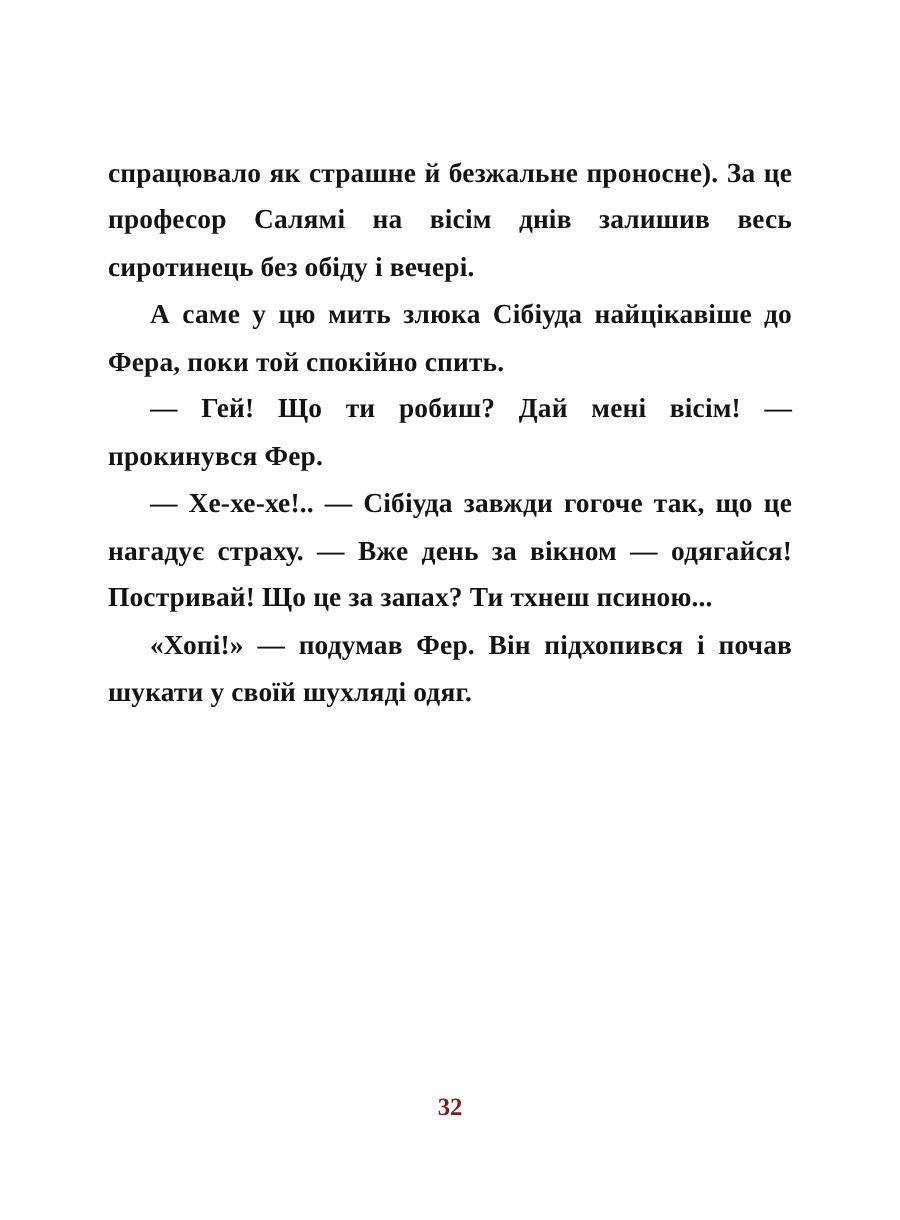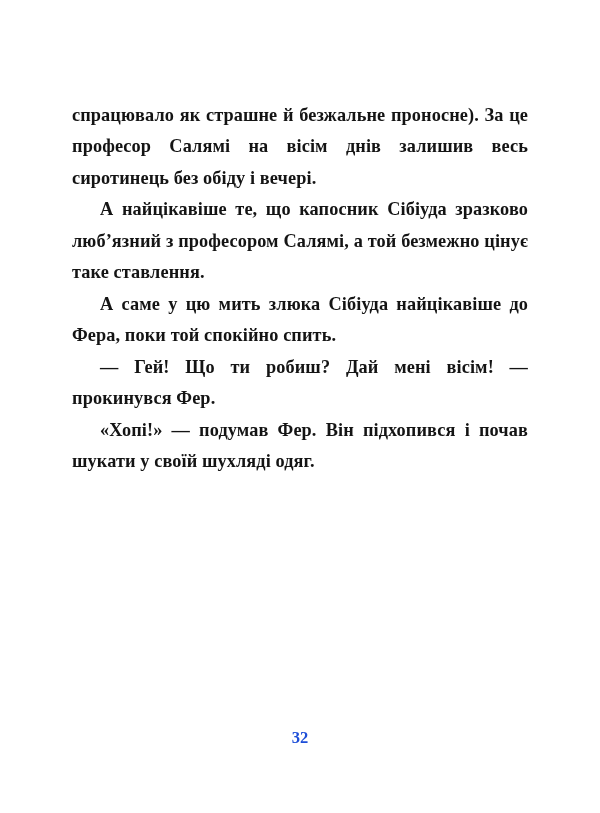--- a/index.html
+++ b/index.html
@@ -44,29 +44,29 @@
     font-weight: 600;
   }
   .page-number {
     position: absolute;
     left: 0;
     right: 0;
     top: 728px;
     text-align: center;
     font-size: 16.5px;
     font-weight: 600;
-    color: #1d4ed8;
+    color: #7f1d1d;
     font-family: "Liberation Serif", serif;
   }
 </style>
 </head>
 <body>
 
 <div class="page">
   <div class="body-text" id="body-container">
       <p class="no-indent"><span>спрацювало як страшне й безжальне проносне). За це професор Салямі на вісім днів залишив весь сиротинець без обіду і вечері.</span></p>
-      <p><span>А найцікавіше те, що капосник Сібіуда зразково люб’язний з професором Салямі, а той безмежно цінує таке ставлення.</span></p>
       <p><span>А саме у цю мить злюка Сібіуда найцікавіше до Фера, поки той спокійно спить.</span></p>
       <p><span>— Гей! Що ти робиш? Дай мені вісім! — прокинувся Фер.</span></p>
+      <p><span>— Хе-хе-хе!.. — Сібіуда завжди гогоче так, що це нагадує страху. — Вже день за вікном — одягайся! Постривай! Що це за запах? Ти тхнеш псиною...</span></p>
       <p><span>«Хопі!» — подумав Фер. Він підхопився і почав шукати у своїй шухляді одяг.</span></p>
     </div>
   <div class="page-number">32</div>
 </div>
 
 </body></html>

